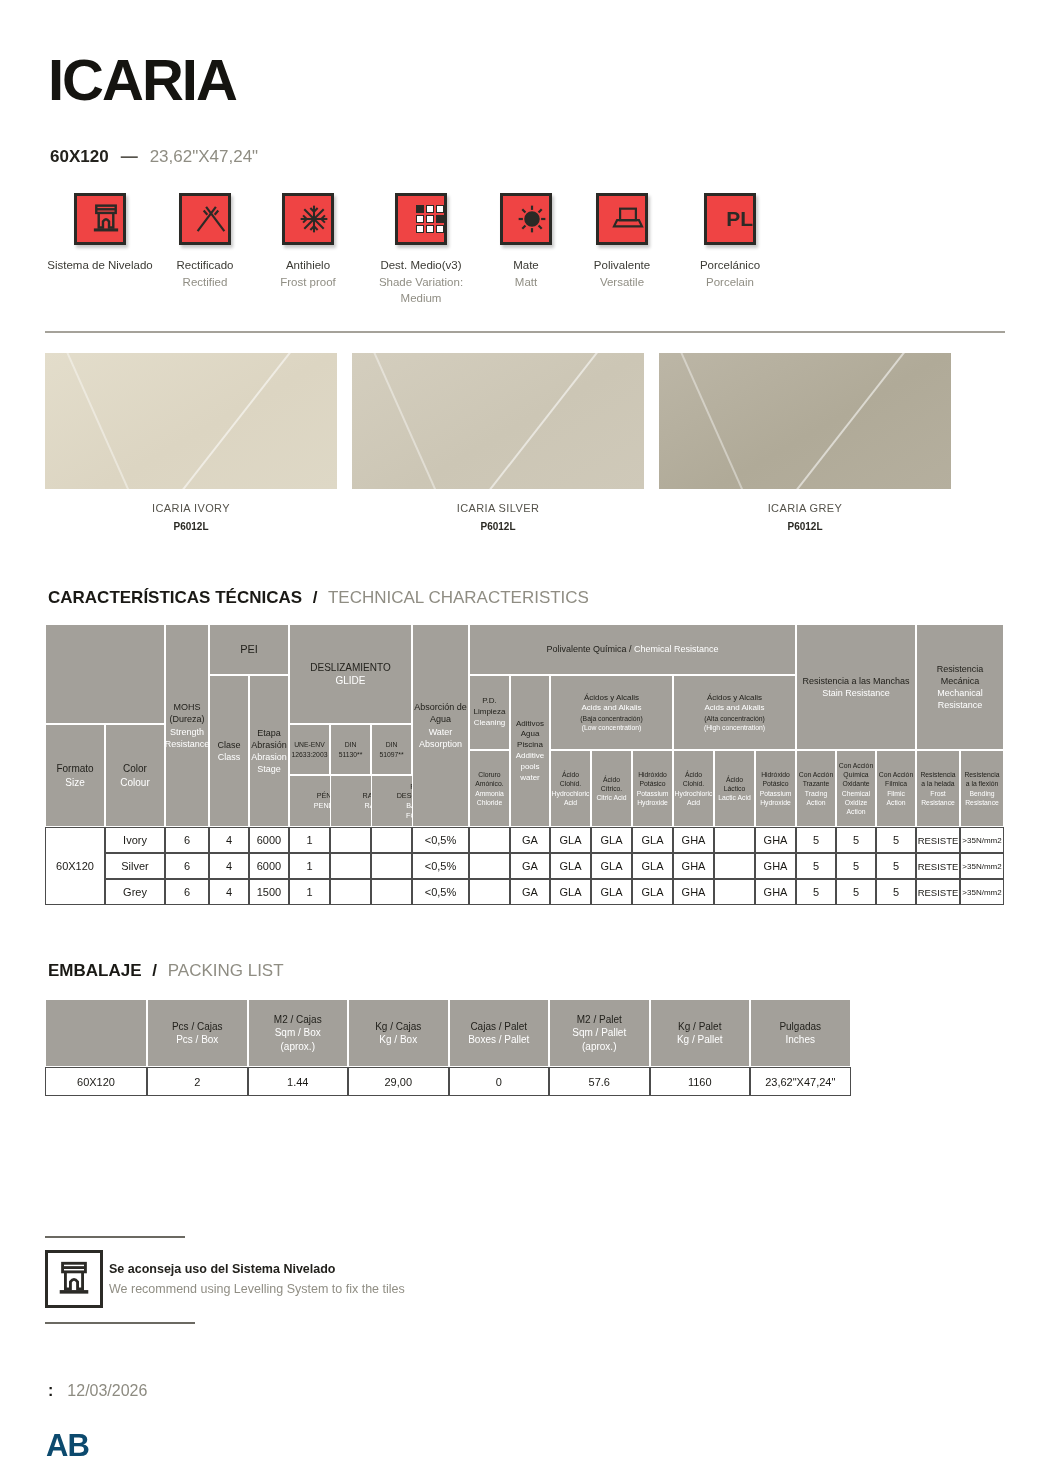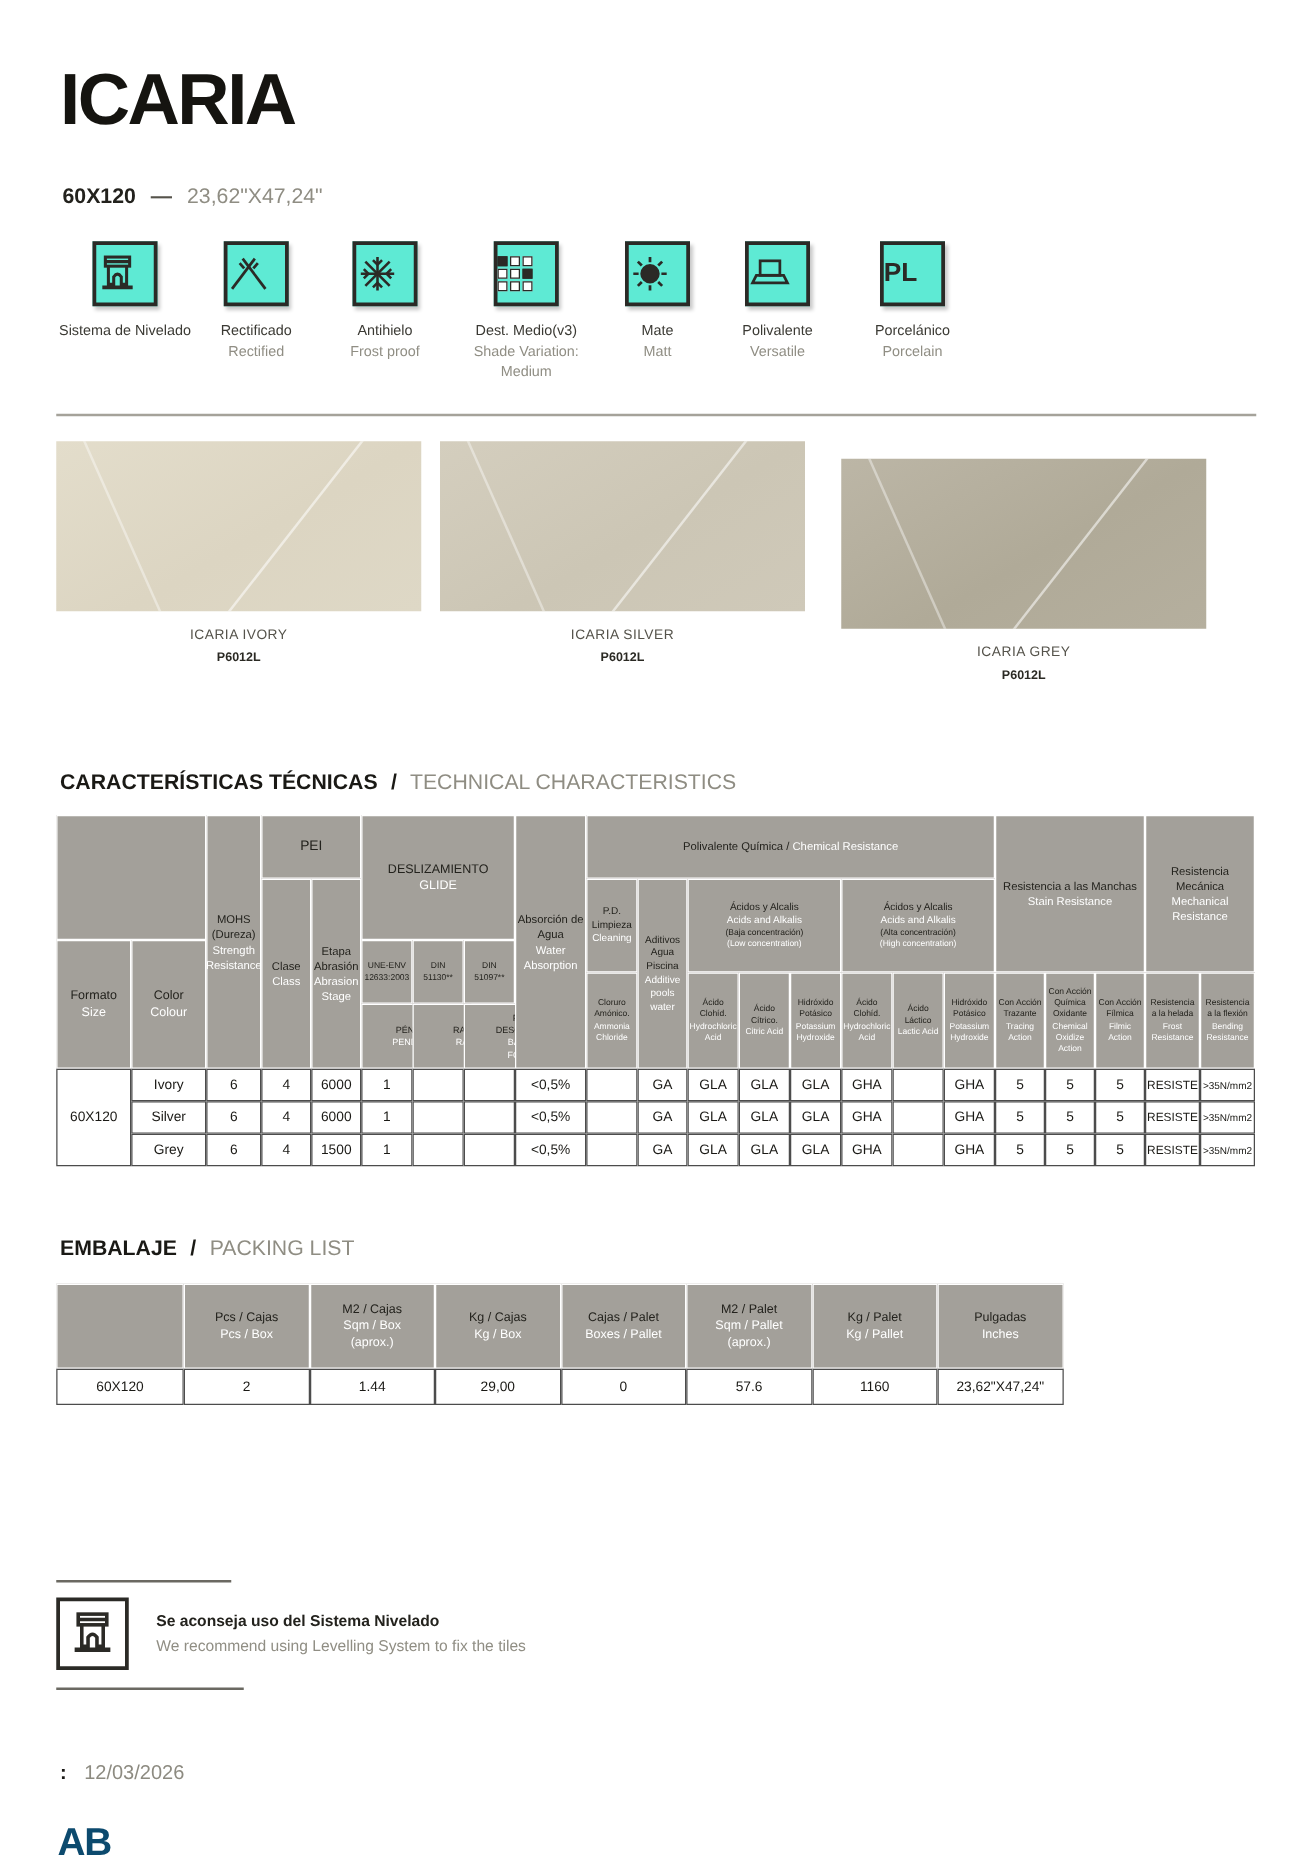--- a/index.html
+++ b/index.html
@@ -10,21 +10,21 @@
   .title{margin:46px 0 0 3px;font-size:58px;font-weight:700;letter-spacing:-2px;color:#151410;}
   .size-row{margin:34px 0 0 5px;font-size:17px;display:flex;align-items:center;gap:12px;}
   .size-row .sz{font-weight:700;color:#23221d;}
   .size-row .dash{font-weight:700;color:#55534b;}
   .size-row .inch{color:#8f8d83;}
 
   
   .features{display:flex;margin:26px 0 0 2px;}
   .feature{display:flex;flex-direction:column;align-items:center;}
   .f1{width:106px}.f2{width:104px}.f3{width:102px}.f4{width:124px}.f5{width:86px}.f6{width:106px}.f7{width:110px}
-  .fbox{width:46px;height:46px;border:3px solid #2b2a26;background:#5eead4;display:flex;align-items:center;justify-content:flex-start;box-shadow:2px 3px 3px rgba(0,0,0,.22);}
+  .fbox{width:46px;height:46px;border:3px solid #2b2a26;background:#ef4444;display:flex;align-items:center;justify-content:flex-end;box-shadow:2px 3px 3px rgba(0,0,0,.22);}
   .flabel{margin-top:12px;font-size:11.5px;color:#3b3a34;text-align:center;line-height:1.45;}
   .flabel .en{color:#908e84;display:block;}
   .pl-glyph{font-weight:700;font-size:21px;color:#2b2a26;letter-spacing:0;}
   .sv-grid{display:grid;grid-template-columns:repeat(3,8px);grid-template-rows:repeat(3,8px);gap:2px;}
   .sv-grid i{border:1.8px solid #2b2a26;background:#fff;display:block;box-sizing:border-box;}
   .sv-grid i.f{background:#2b2a26;}
 
   .rule{border:none;border-top:2px solid #a5a29a;margin:24px 0 0 0;}
 
   
@@ -59,21 +59,21 @@
 
   
   .pack-grid{margin-top:18px;display:grid;width:806px;
     grid-template-columns:102px repeat(7,100.5px);
     grid-template-rows:68px 29px;}
 
   
   .note{margin-top:140px;width:430px;}
   .note-line{border:none;border-top:2px solid #6b6962;width:140px;margin:0 0 12px 0;}
   .note-line2{border:none;border-top:2px solid #6b6962;width:150px;margin:14px 0 0 0;}
-  .note-body{display:flex;align-items:center;gap:22px;}
+  .note-body{display:flex;align-items:center;gap:6px;}
   .note-box{width:52px;height:52px;border:3px solid #2b2a26;background:#fff;display:flex;align-items:center;justify-content:center;flex:0 0 auto;}
   .note-text .es{font-size:12.5px;font-weight:700;color:#23221d;display:block;margin-bottom:6px;}
   .note-text .en{font-size:12.5px;color:#908e84;display:block;}
 
   
   .dateline{margin:58px 0 0 3px;font-size:16px;}
   .dateline .colon{font-weight:700;color:#1a1915;margin-right:14px;}
   .dateline .date{color:#8d8b81;}
   .logo{margin:28px 0 0 1px;font-size:31px;font-weight:800;letter-spacing:-1px;color:#0c4a6e;}
 </style>
@@ -189,21 +189,21 @@
       <div class="tilecode">P6012L</div>
     </figure>
     <figure class="tilefig" style="margin:0">
       <div class="tile tile-silver">
           <span class="vein"></span>
           <span class="vein2"></span>
         </div>
       <div class="tilecap">ICARIA SILVER</div>
       <div class="tilecode">P6012L</div>
     </figure>
-    <figure class="tilefig" style="margin:14px">
+    <figure class="tilefig" style="margin:0">
       <div class="tile tile-grey">
           <span class="vein"></span>
           <span class="vein2"></span>
         </div>
       <div class="tilecap">ICARIA GREY</div>
       <div class="tilecode">P6012L</div>
     </figure>
   </div>
 
   <div class="sect">

